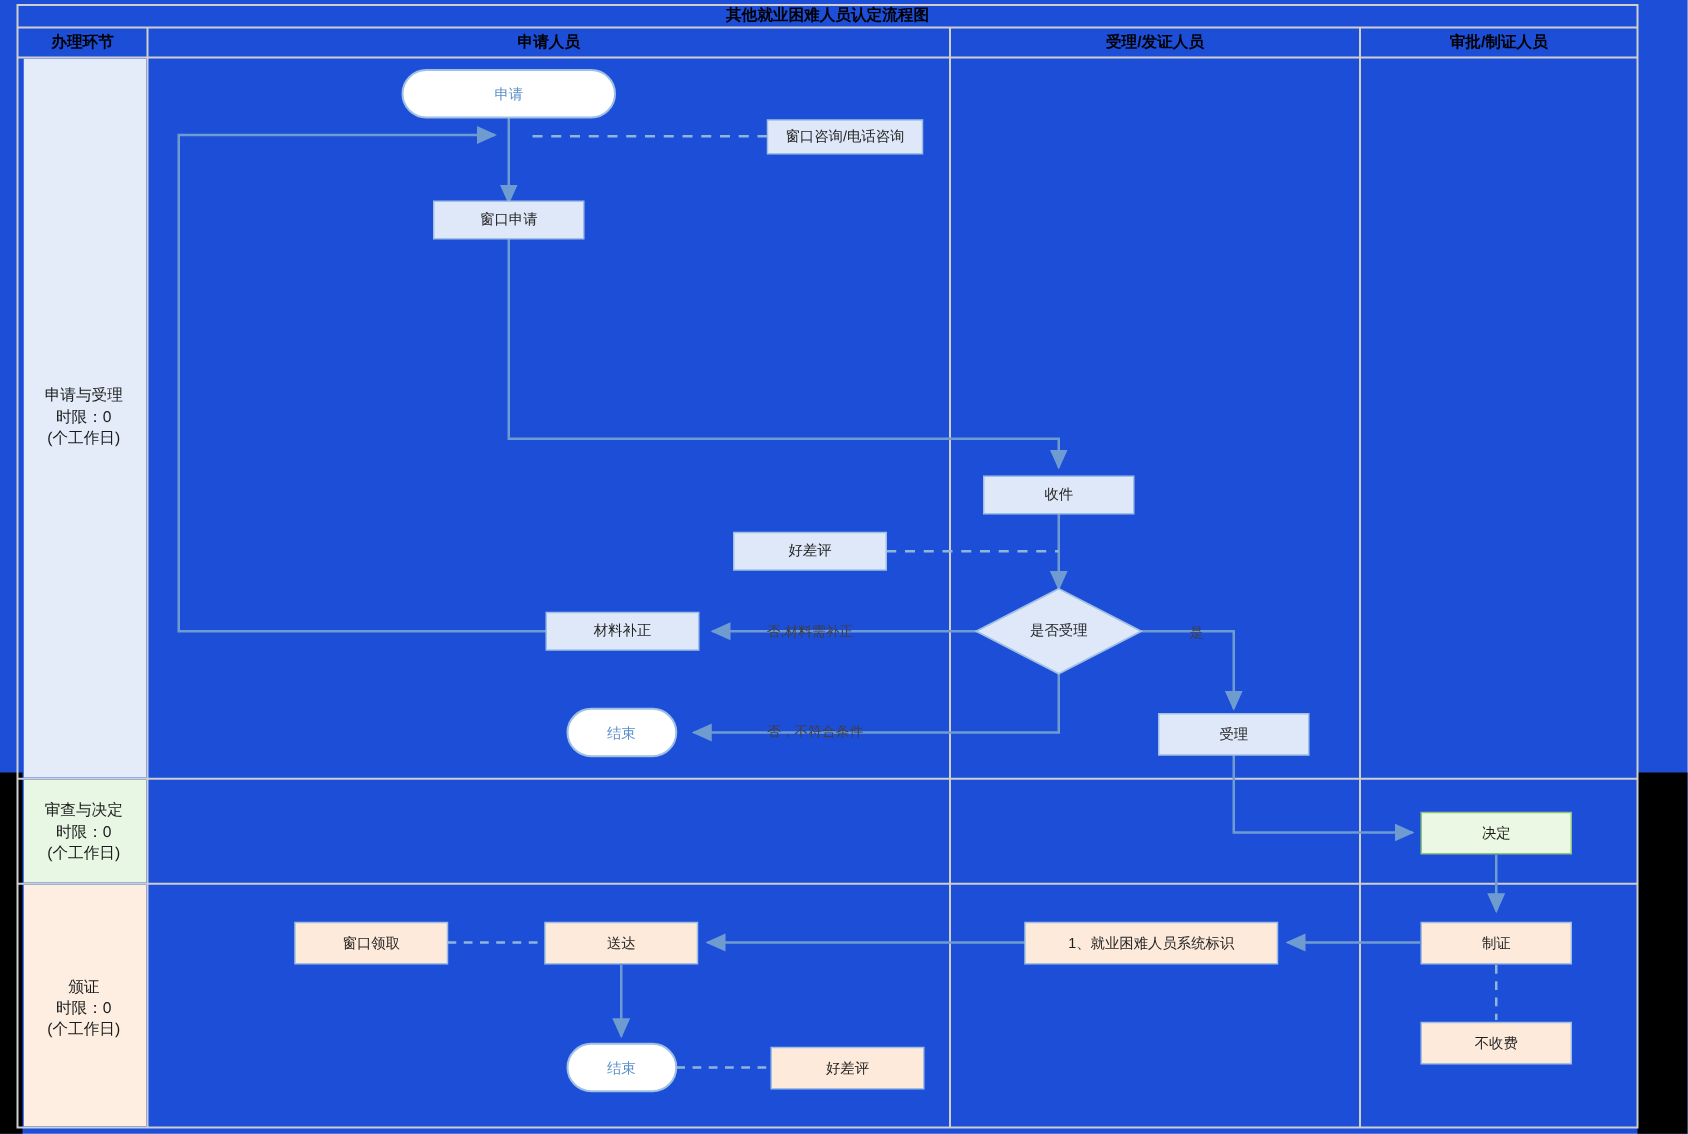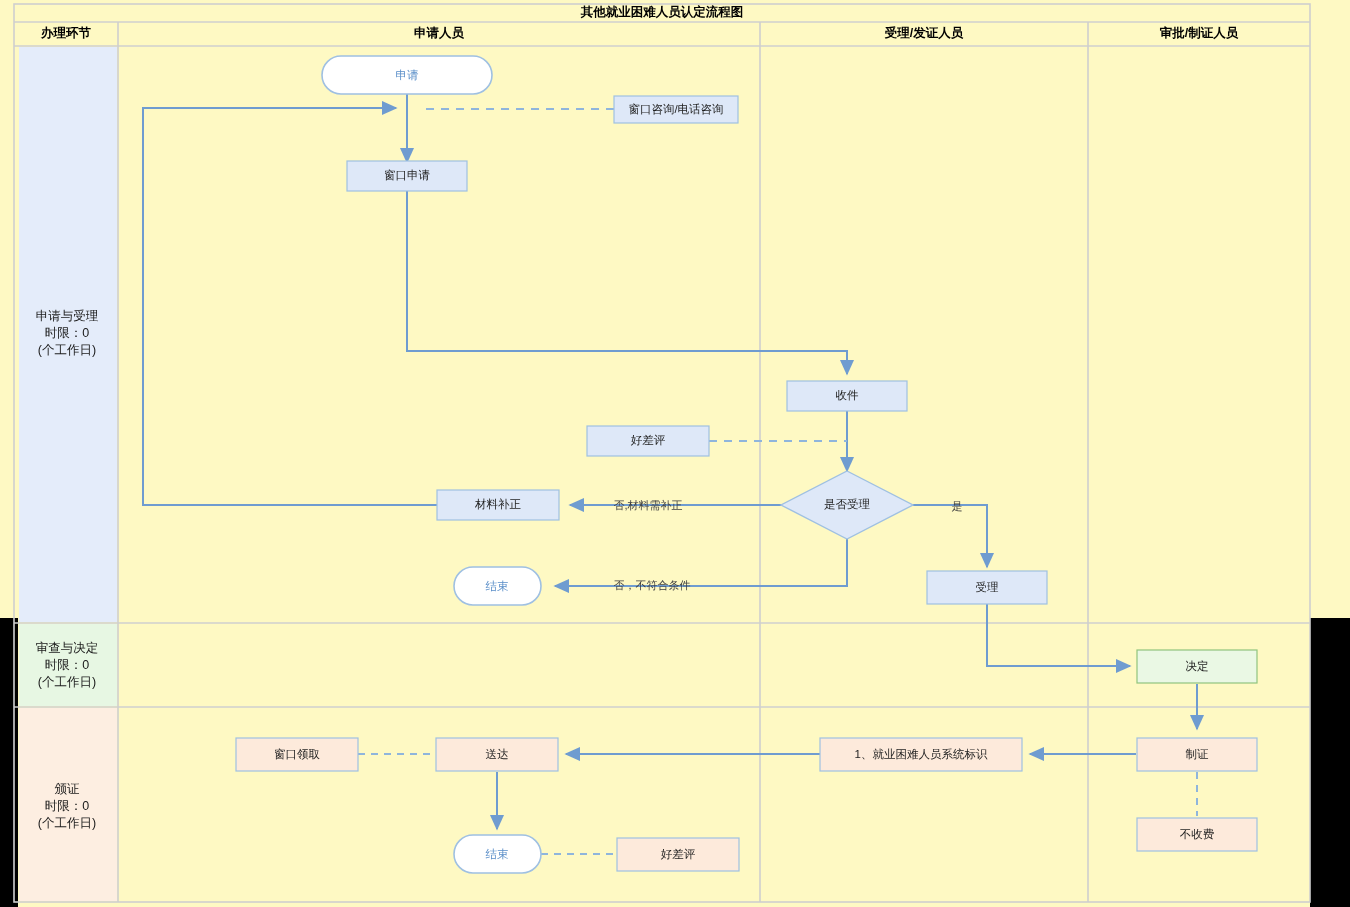--- a/index.html
+++ b/index.html
@@ -11,21 +11,21 @@
     font-family: "Liberation Sans", "DejaVu Sans", sans-serif;
     width: 1350px;
     height: 907px;
     position: relative;
     overflow: hidden;
   }
   #page {
     position: relative;
     width: 1350px;
     height: 907px;
-    background: #fef9c3;
+    background: #1d4ed8;
   }
   .band {
     position: absolute;
     background: #000000;
   }
   #band-left  { left: 0;     top: 618px; width: 18px;  height: 289px; }
   #band-right { left: 1310px;top: 618px; width: 40px;  height: 289px; }
 
   svg.flow {
     position: absolute;

